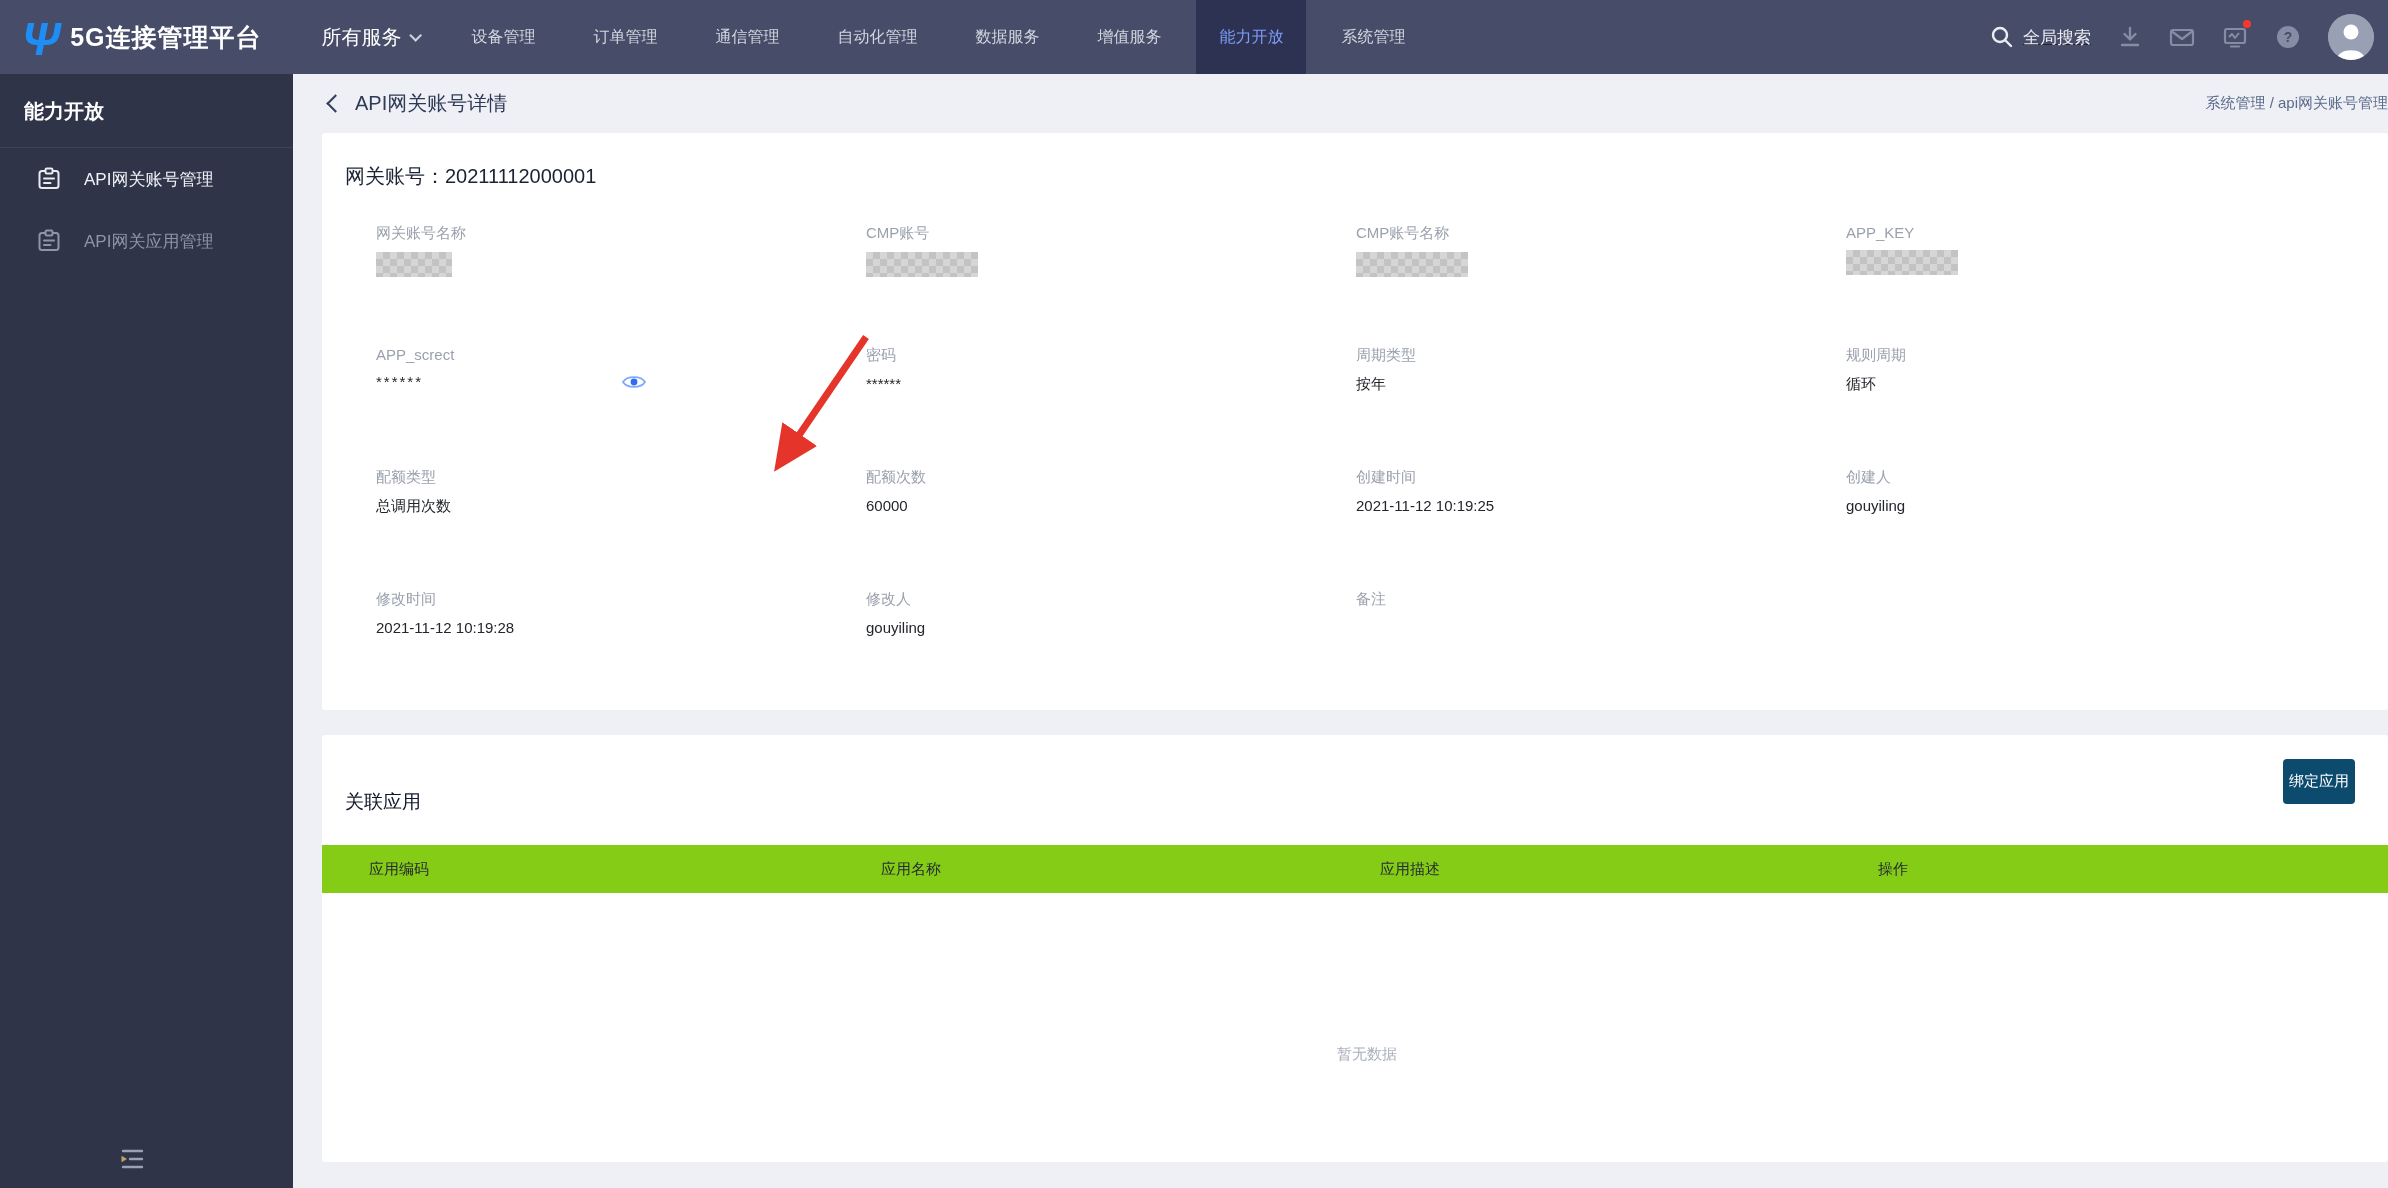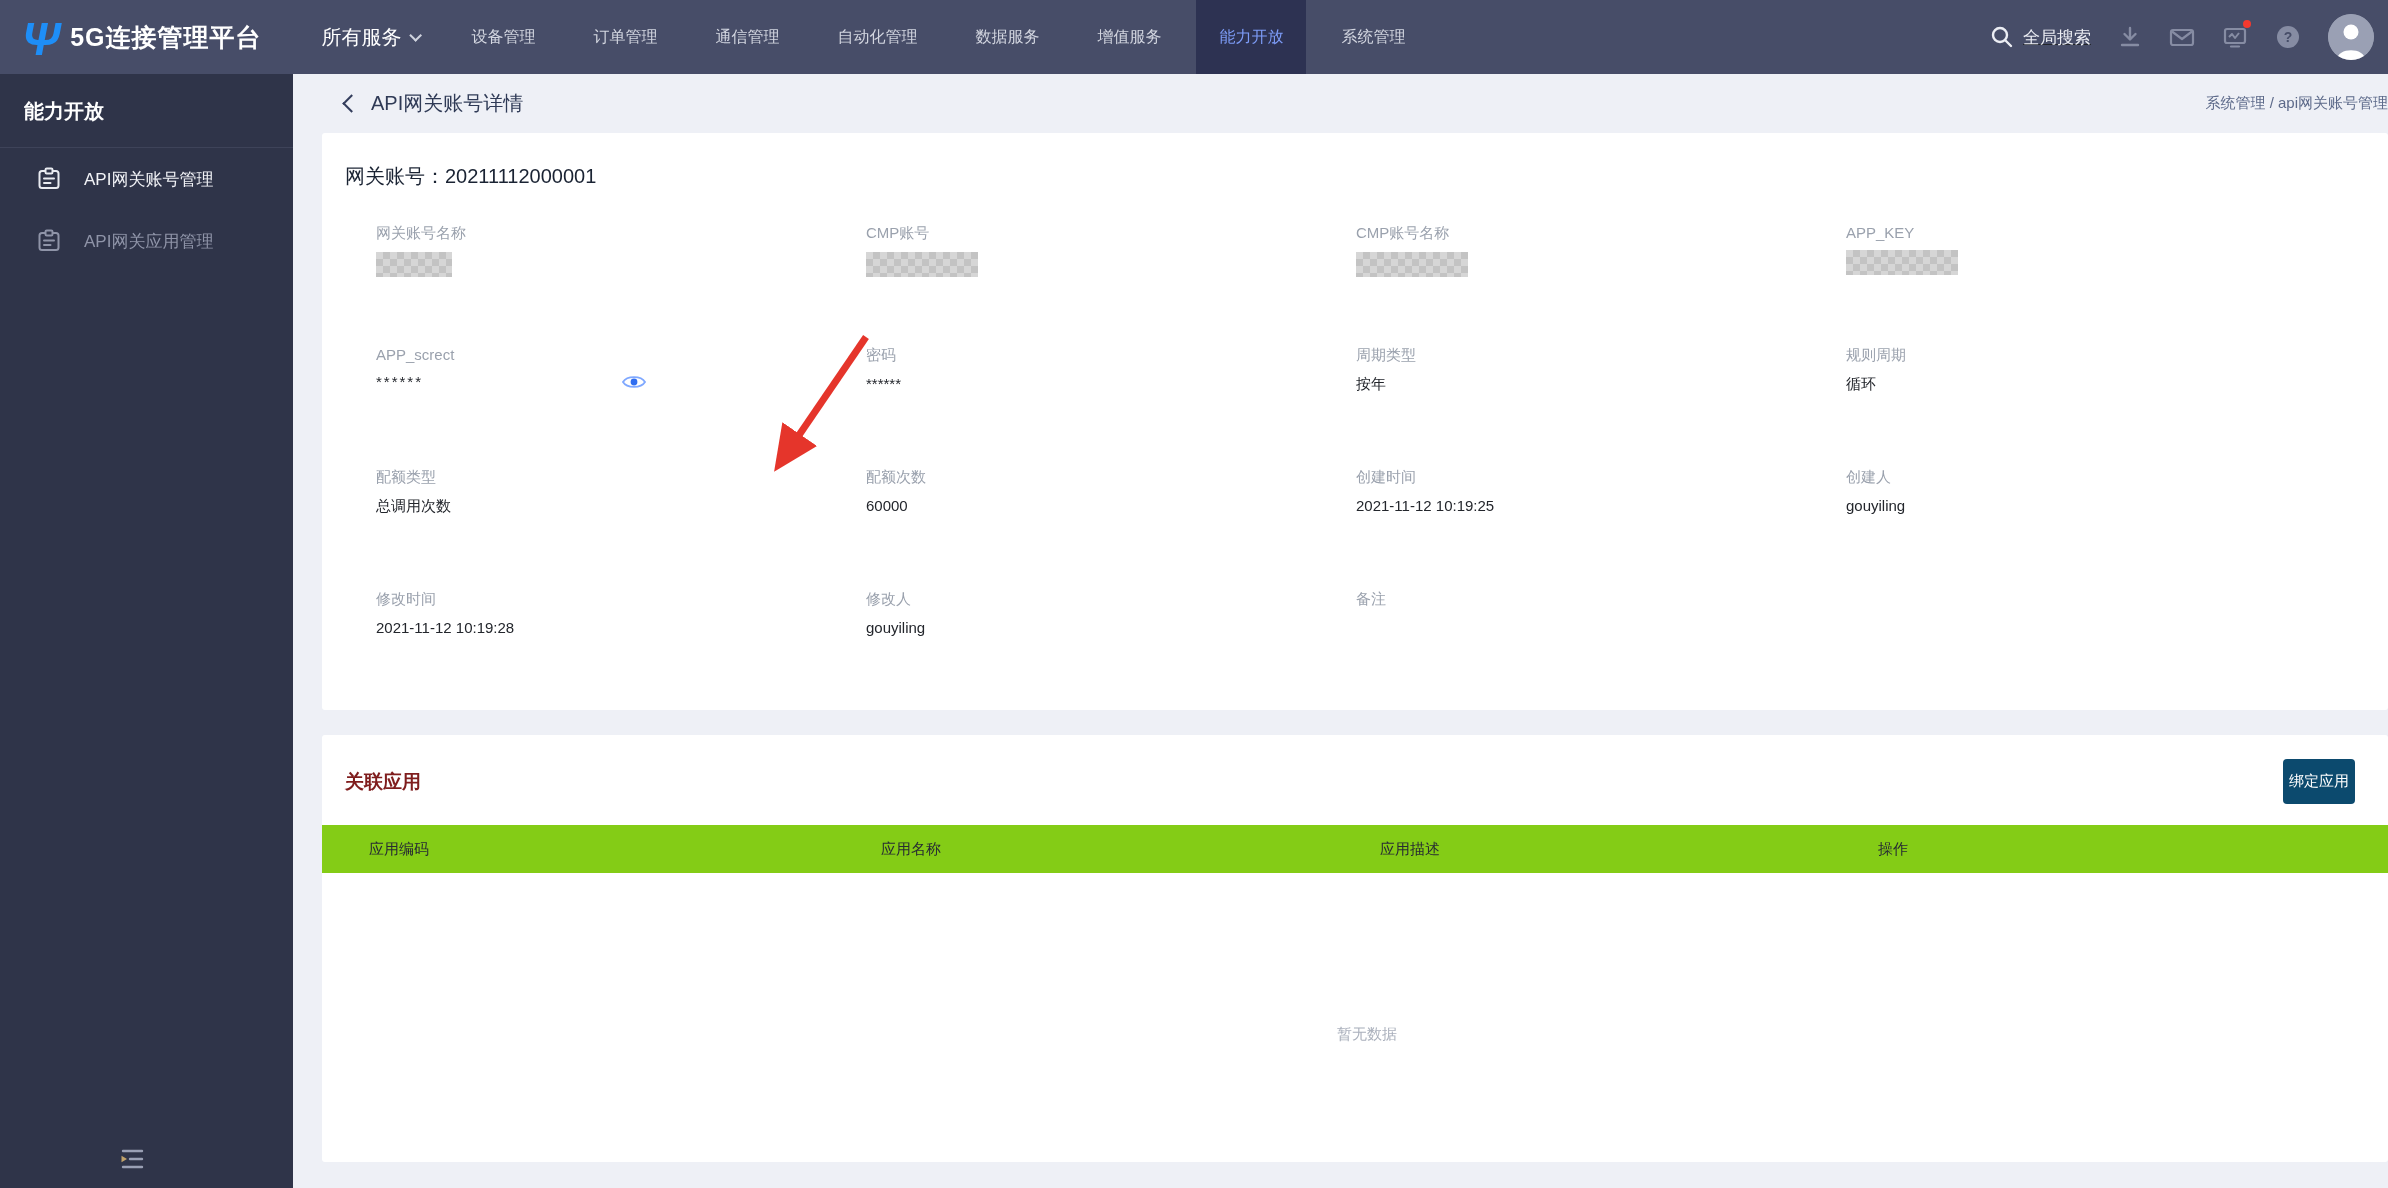--- a/index.html
+++ b/index.html
@@ -52,21 +52,21 @@
   .side-item {
     display:flex; align-items:center; gap:22px; padding:0 0 0 36px; height:62px;
     cursor:pointer; font-size:17px; color:#8f94a8;
   }
   .side-item.active { color:#f2f3f7; }
   .side-item svg { flex:0 0 auto; }
   .collapse-btn { position:absolute; left:118px; bottom:12px; cursor:pointer; }
 
   
   .main { position:absolute; left:293px; top:74px; width:2095px; height:1114px; background:#eef0f6; }
-  .page-header { height:59px; display:flex; align-items:center; padding-left:52px; }
+  .page-header { height:59px; display:flex; align-items:center; padding-left:36px; }
   .back-chev {
     width:13px; height:13px; border-left:2px solid #333d5c; border-bottom:2px solid #333d5c;
     transform:rotate(45deg); display:inline-block; margin-right:13px; cursor:pointer;
   }
   .page-title { font-size:20px; font-weight:500; color:#2f3a56; cursor:pointer; }
   .breadcrumb { margin-left:auto; font-size:15px; color:#5d6a8a; white-space:nowrap; }
 
   .card { background:#ffffff; width:2066px; margin-left:29px; border-radius:3px; overflow:hidden; }
   .card-detail { height:577px; position:relative; }
   .detail-title { font-size:20px; font-weight:normal; color:#1a2333; padding:30px 0 0 23px; }
@@ -86,21 +86,21 @@
       linear-gradient(45deg,#c3c3c3 25%,transparent 25%,transparent 75%,#c3c3c3 75%),
       linear-gradient(45deg,#c3c3c3 25%,transparent 25%,transparent 75%,#c3c3c3 75%);
     background-size:14px 14px; background-position:0 0,7px 7px;
   }
   .mosaic.narrow { width:76px; }
 
   .annot-arrow { position:absolute; left:430px; top:192px; pointer-events:none; z-index:5; }
 
   
   .card-related { margin-top:25px; height:427px; position:relative; }
-  .related-title { font-size:19px; font-weight:bold; color:#7f1d1d; padding:34px 0 0 23px; }
+  .related-title { font-size:19px; font-weight:normal; color:#0f172a; padding:54px 0 0 23px; }
   .bind-btn {
     position:absolute; right:33px; top:24px; background:#0c4a6e; color:#ffffff;
     font-size:15px; border:none; border-radius:4px; padding:13px 6px; cursor:pointer;
     font-family:inherit;
   }
   .table-head {
     margin-top:30px; height:48px; background:#84cc16;
     display:grid; grid-template-columns:512px 499px 498px 1fr; align-items:center;
   }
   .th-cell { padding-left:47px; font-size:15px; color:#272b33; font-weight:500; }

